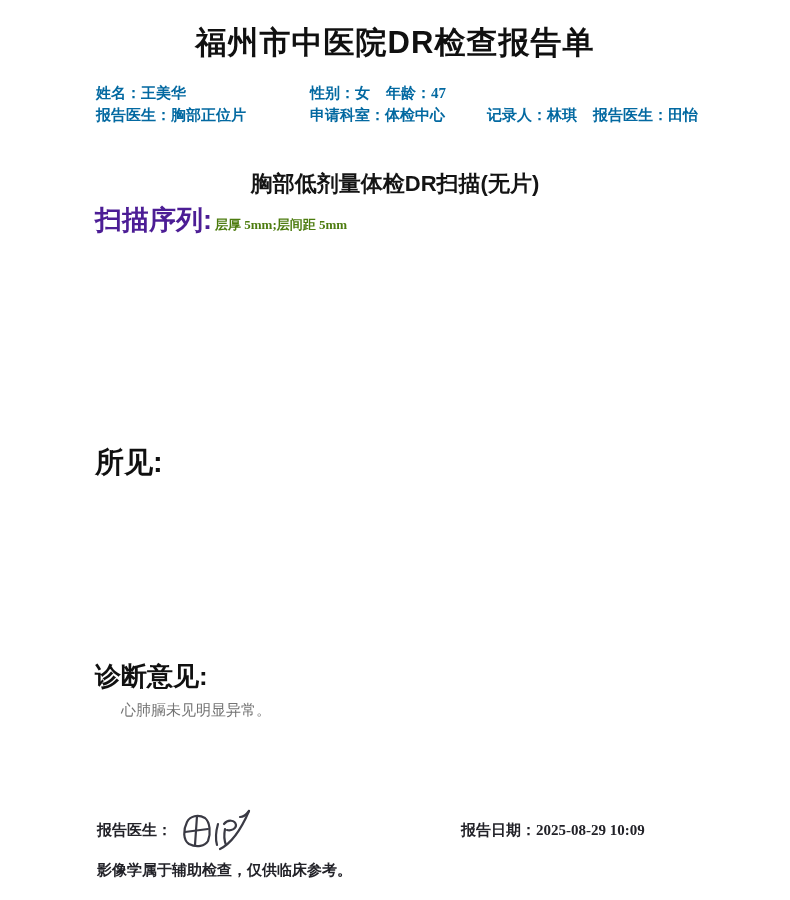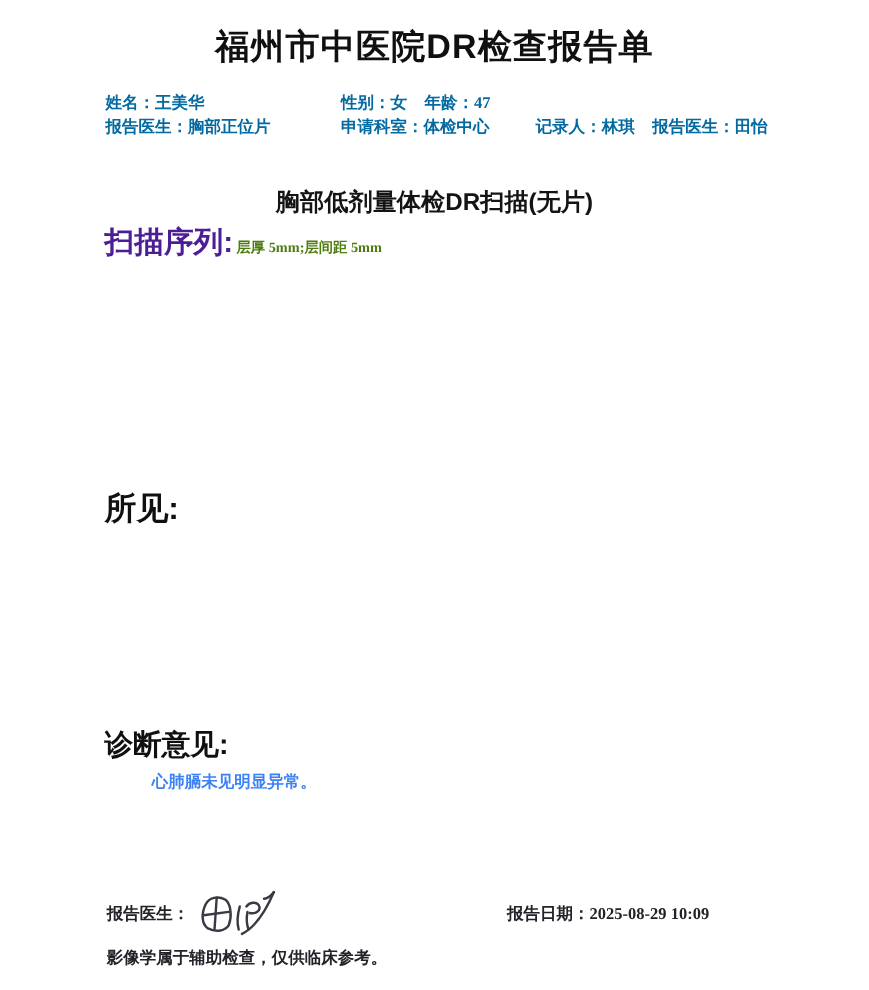--- a/index.html
+++ b/index.html
@@ -86,24 +86,24 @@
     width: 650px;
     font-size: 15.5px;
     line-height: 23px;
     text-indent: 2em;
     font-weight: 500;
     color: #222228;
   }
 
   .diagnosis-body {
     position: absolute;
-    top: 701px; left: 138px;
+    top: 701px; left: 121px;
     font-size: 15px;
-    font-weight: 700;
-    color: #3b82f6;
+    font-weight: 400;
+    color: #737373;
     white-space: nowrap;
   }
 
   .footer-doctor {
     position: absolute;
     top: 821px; left: 97px;
     font-size: 15px;
     font-weight: 600;
     color: #222228;
     white-space: nowrap;

